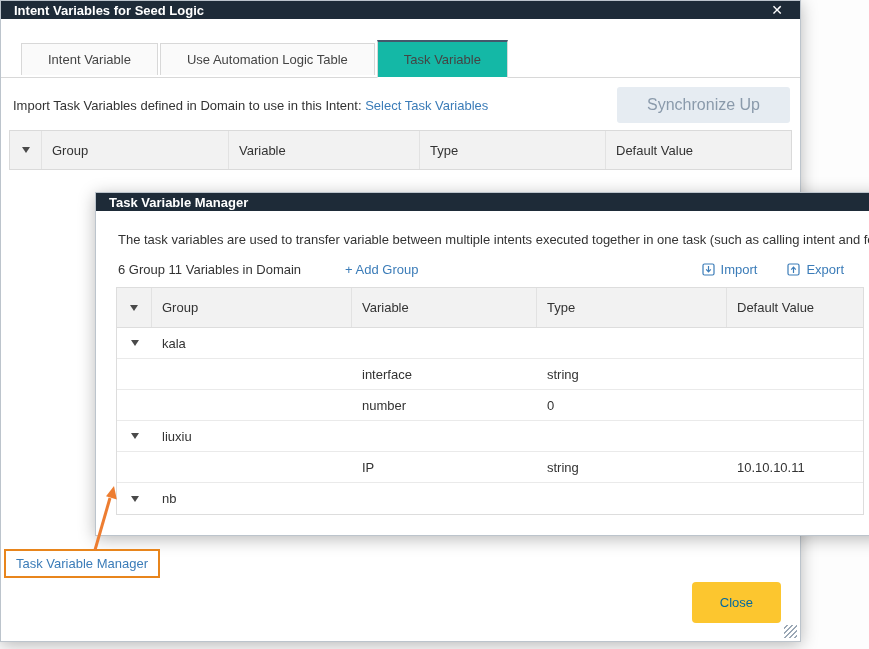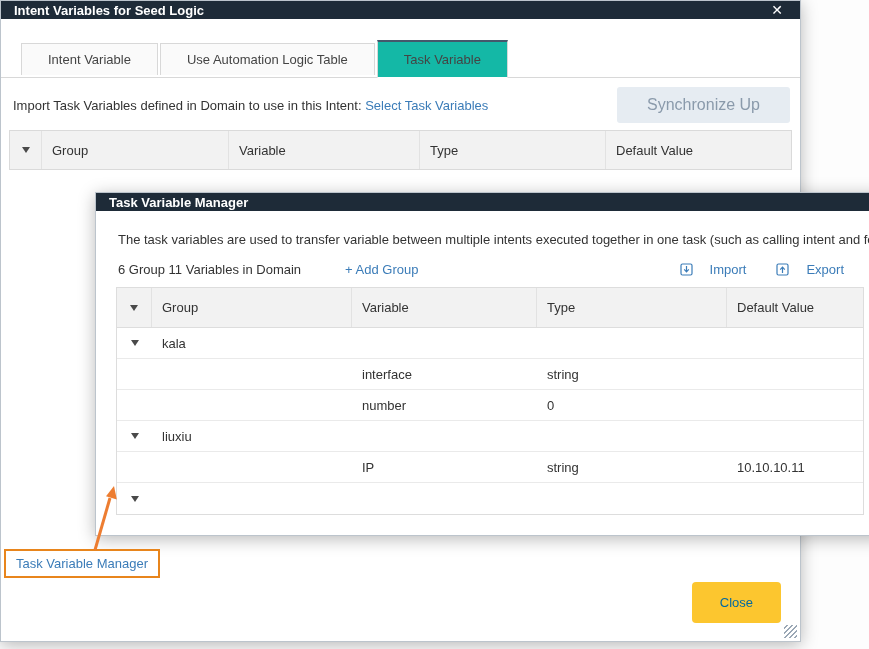--- a/index.html
+++ b/index.html
@@ -65,21 +65,21 @@
     width:0; height:0; display:inline-block;
     border-left:4px solid transparent; border-right:4px solid transparent;
     border-top:6px solid #4a4a4a; cursor:pointer;
   }
 
   
   .desc { margin:21px 0 0 22px; white-space:nowrap; overflow:hidden; color:#333; }
   .summary { display:flex; align-items:center; margin:15px 40px 0 22px; }
   .summary .addg { margin-left:44px; }
   .iolinks { margin-left:auto; display:flex; gap:30px; align-items:center; }
-  .iolink { display:flex; align-items:center; gap:17px; color:#3b7cb8; cursor:pointer; }
+  .iolink { display:flex; align-items:center; gap:6px; color:#3b7cb8; cursor:pointer; }
 
   .itable { margin:10px 20px 0 20px; border:1px solid #ddd; background:#fff; }
   .itable .grid-header { border:none; border-bottom:1px solid #ddd; grid-template-columns:35px 200px 185px 190px 1fr; }
   .irow {
     display:grid; grid-template-columns:35px 200px 185px 190px 1fr;
     height:31px; align-items:center; border-bottom:1px solid #eaeaea;
   }
   .irow:last-child { border-bottom:none; }
   .icell { padding-left:10px; overflow:hidden; white-space:nowrap; }
   .icell.arrowc { display:flex; justify-content:center; padding-left:0; }
@@ -219,20 +219,21 @@
       <div class="icell"></div>
       <div class="icell">IP</div>
       <div class="icell">string</div>
       <div class="icell">10.10.10.11</div>
     </div>
 
     <div class="irow">
       <div class="icell arrowc">
           <span class="tri"></span>
         </div>
+      <div class="icell">nb</div>
       <div class="icell"></div>
       <div class="icell"></div>
       <div class="icell"></div>
     </div>
   </div>
 </div>
 
 <svg class="ann-arrow" width="60" height="90">
   <line x1="20" y1="72" x2="35" y2="20" stroke="#ed7d31" stroke-width="3"></line>
   <polygon points="39,8 41.8,21.5 31.0,18.2" fill="#ed7d31"></polygon>

